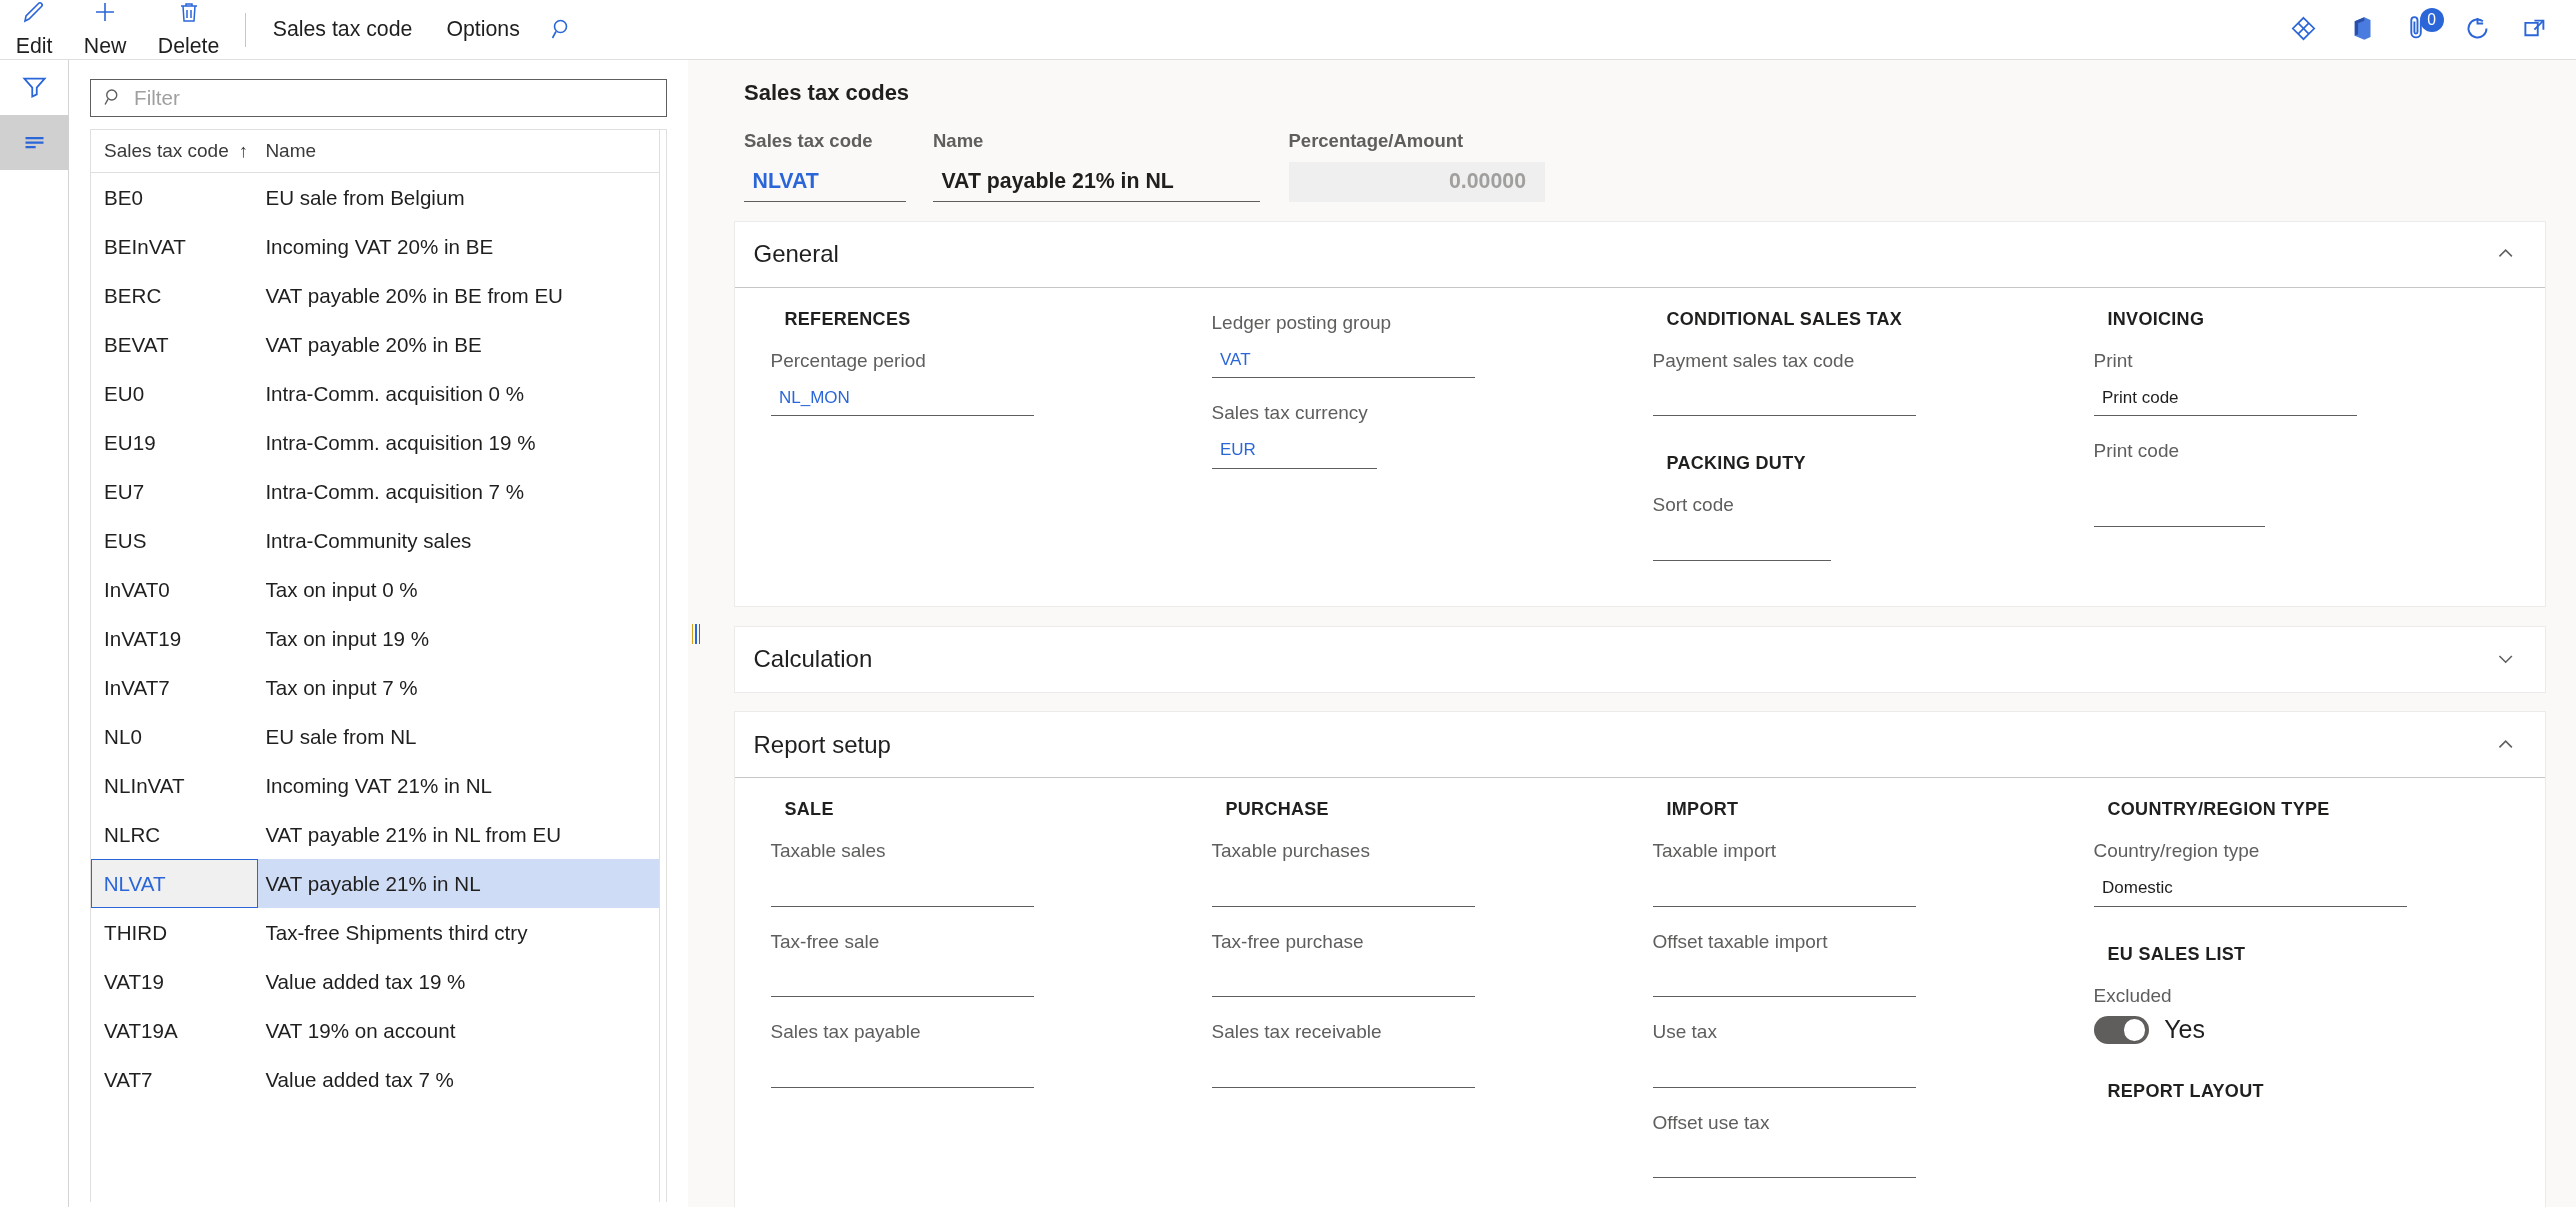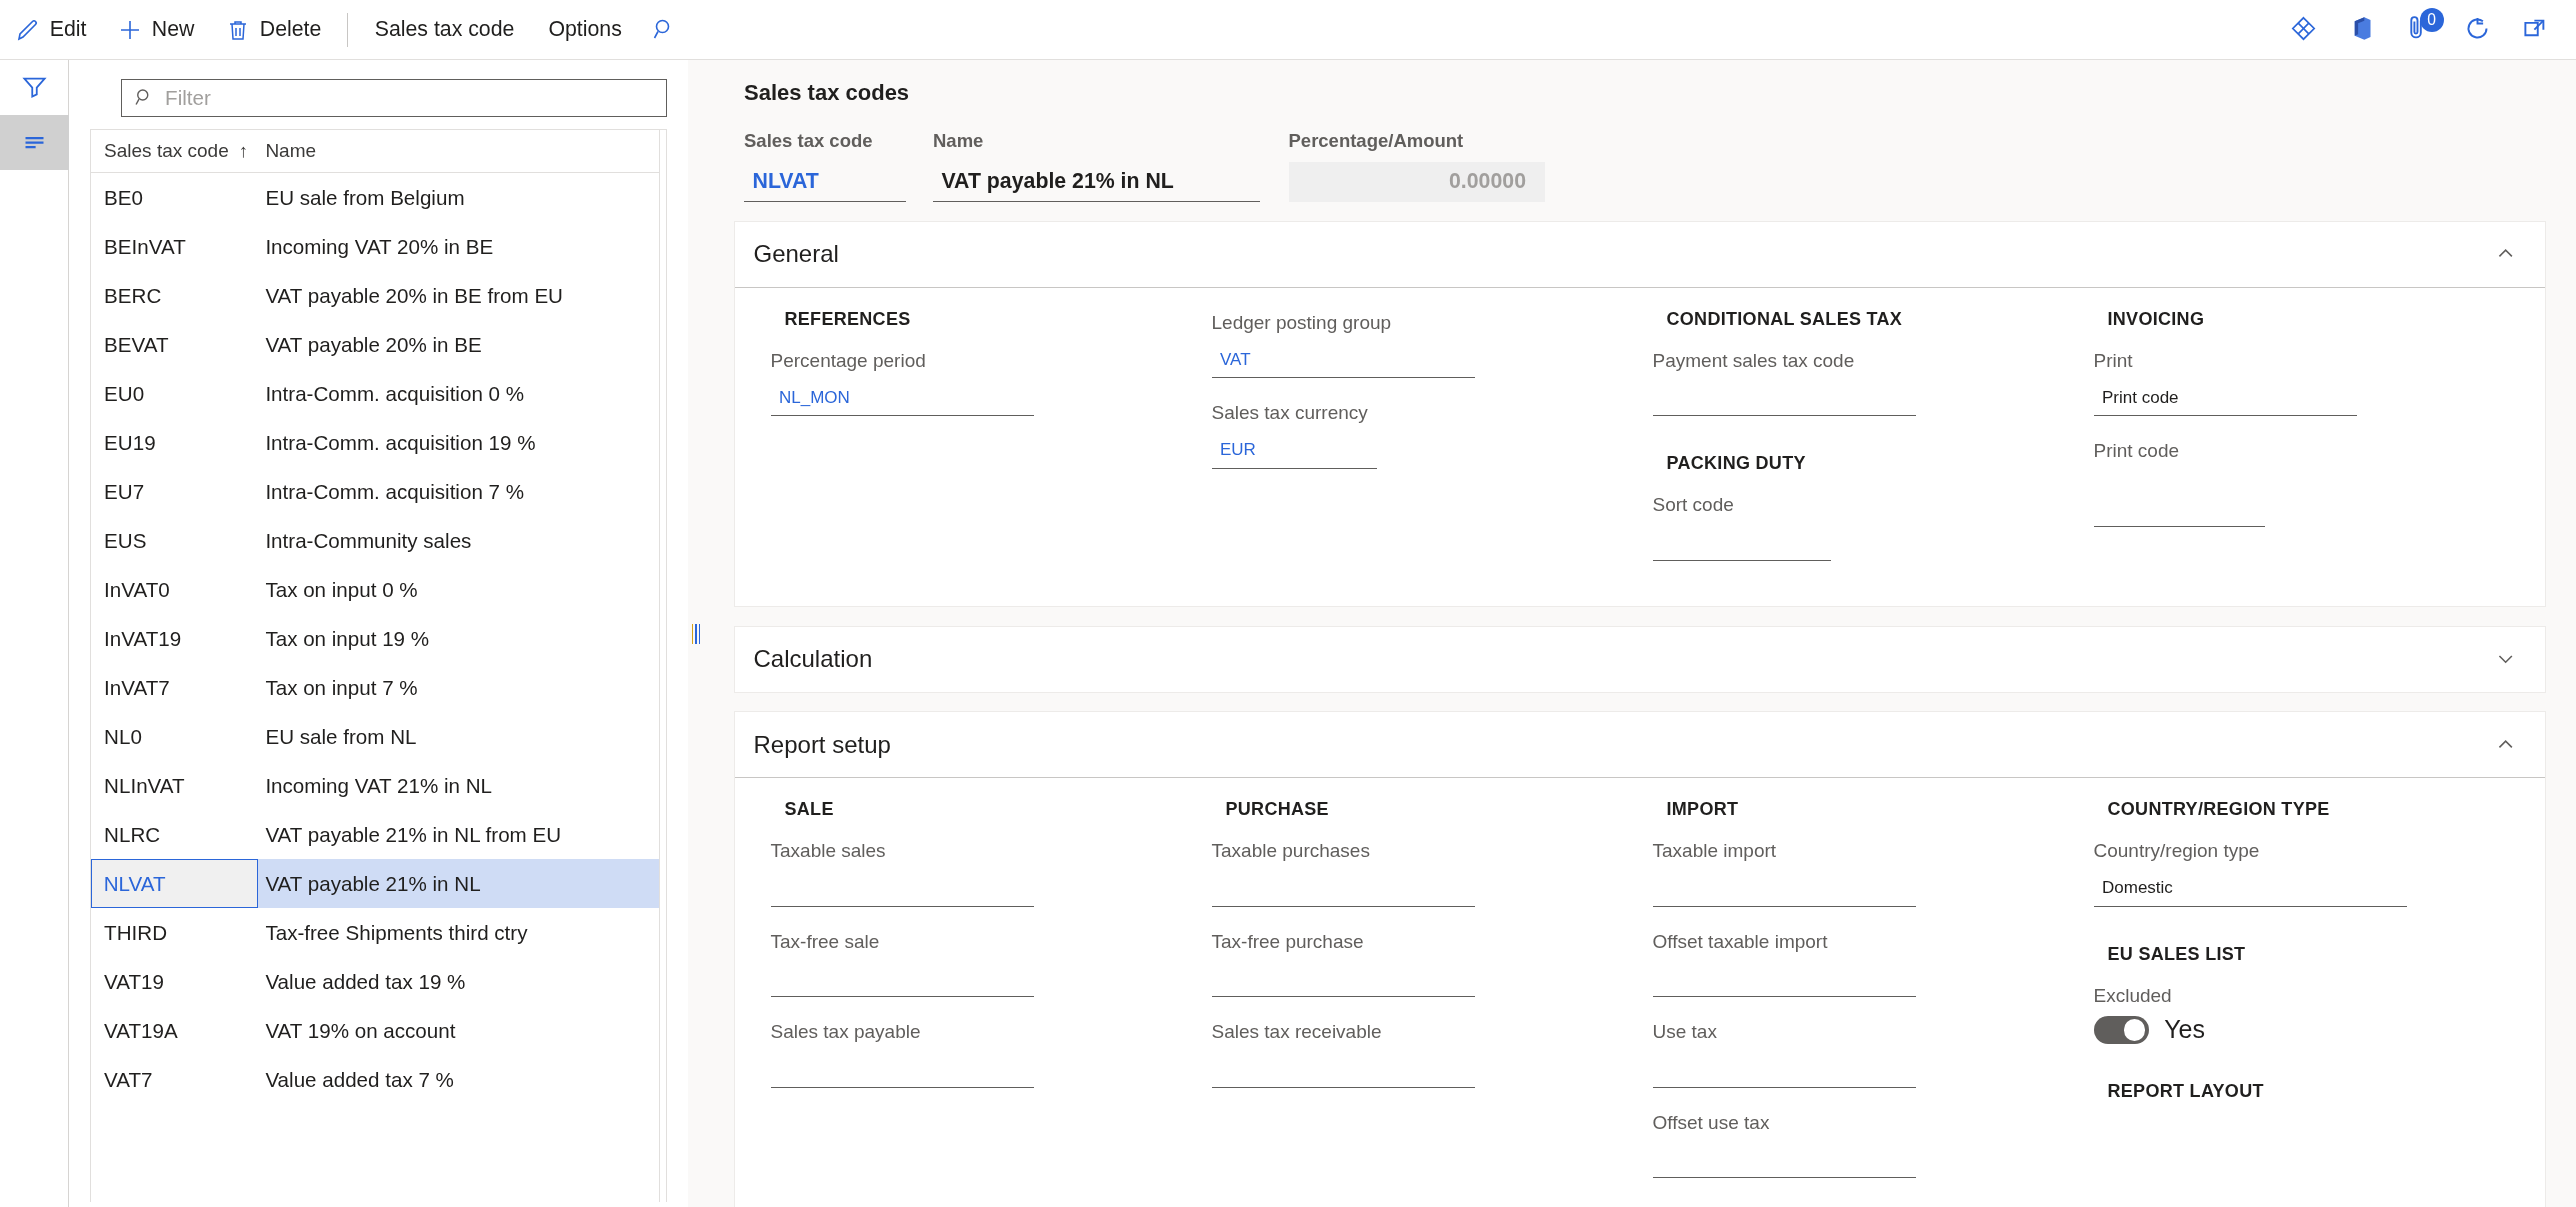--- a/index.html
+++ b/index.html
@@ -14,21 +14,21 @@
   .cmdbar {
     position: absolute; left: 0; top: 0; width: 2576px; height: 60px;
     background: #ffffff;
     border-bottom: 0.7px solid #e1dfdd;
     display: flex; align-items: center;
   }
   .cmd-group { display: flex; align-items: center; height: 100%; }
   .cmd-btn {
     display: flex; align-items: center; gap: 10px;
     height: 100%; padding: 0 15.7px;
-    font-size: 21.3px; color: #201f1e; cursor: pointer; white-space: nowrap;
+    font-size: 21.3px; color: #201f1e; cursor: pointer; white-space: nowrap; flex-direction: column;
   }
   .cmd-btn .glyph { display: block; line-height: 0; }
   .cmd-sep {
     width: 0.7px; height: 34px; background: #c8c6c4; margin: 0 10px;
   }
   .cmd-plain {
     height: 100%; display: flex; align-items: center; padding: 0 17px;
     font-size: 21.3px; color: #201f1e; cursor: pointer; white-space: nowrap;
   }
   .cmd-icon-btn {
@@ -64,21 +64,20 @@
   
   .listpane {
     position: absolute; left: 69px; top: 60px; width: 619px; bottom: 0;
     background: #ffffff;
   }
   .filter-row { padding: 18.5px 21.3px 12.8px 21.3px; }
   .filter-box {
     display: flex; align-items: center; gap: 11.4px;
     height: 38px; border: 0.7px solid #605e5c; background: #ffffff;
     padding: 0 11.4px;
-    margin-left: 31px;
   }
   .filter-box input {
     border: none; outline: none; flex: 1;
     font-family: "Liberation Sans", sans-serif;
     font-size: 20.6px; color: #201f1e; background: transparent;
   }
   .filter-box input::placeholder { color: #a19f9d; }
 
   .grid {
     margin: 0 21.3px 0 21.3px;

